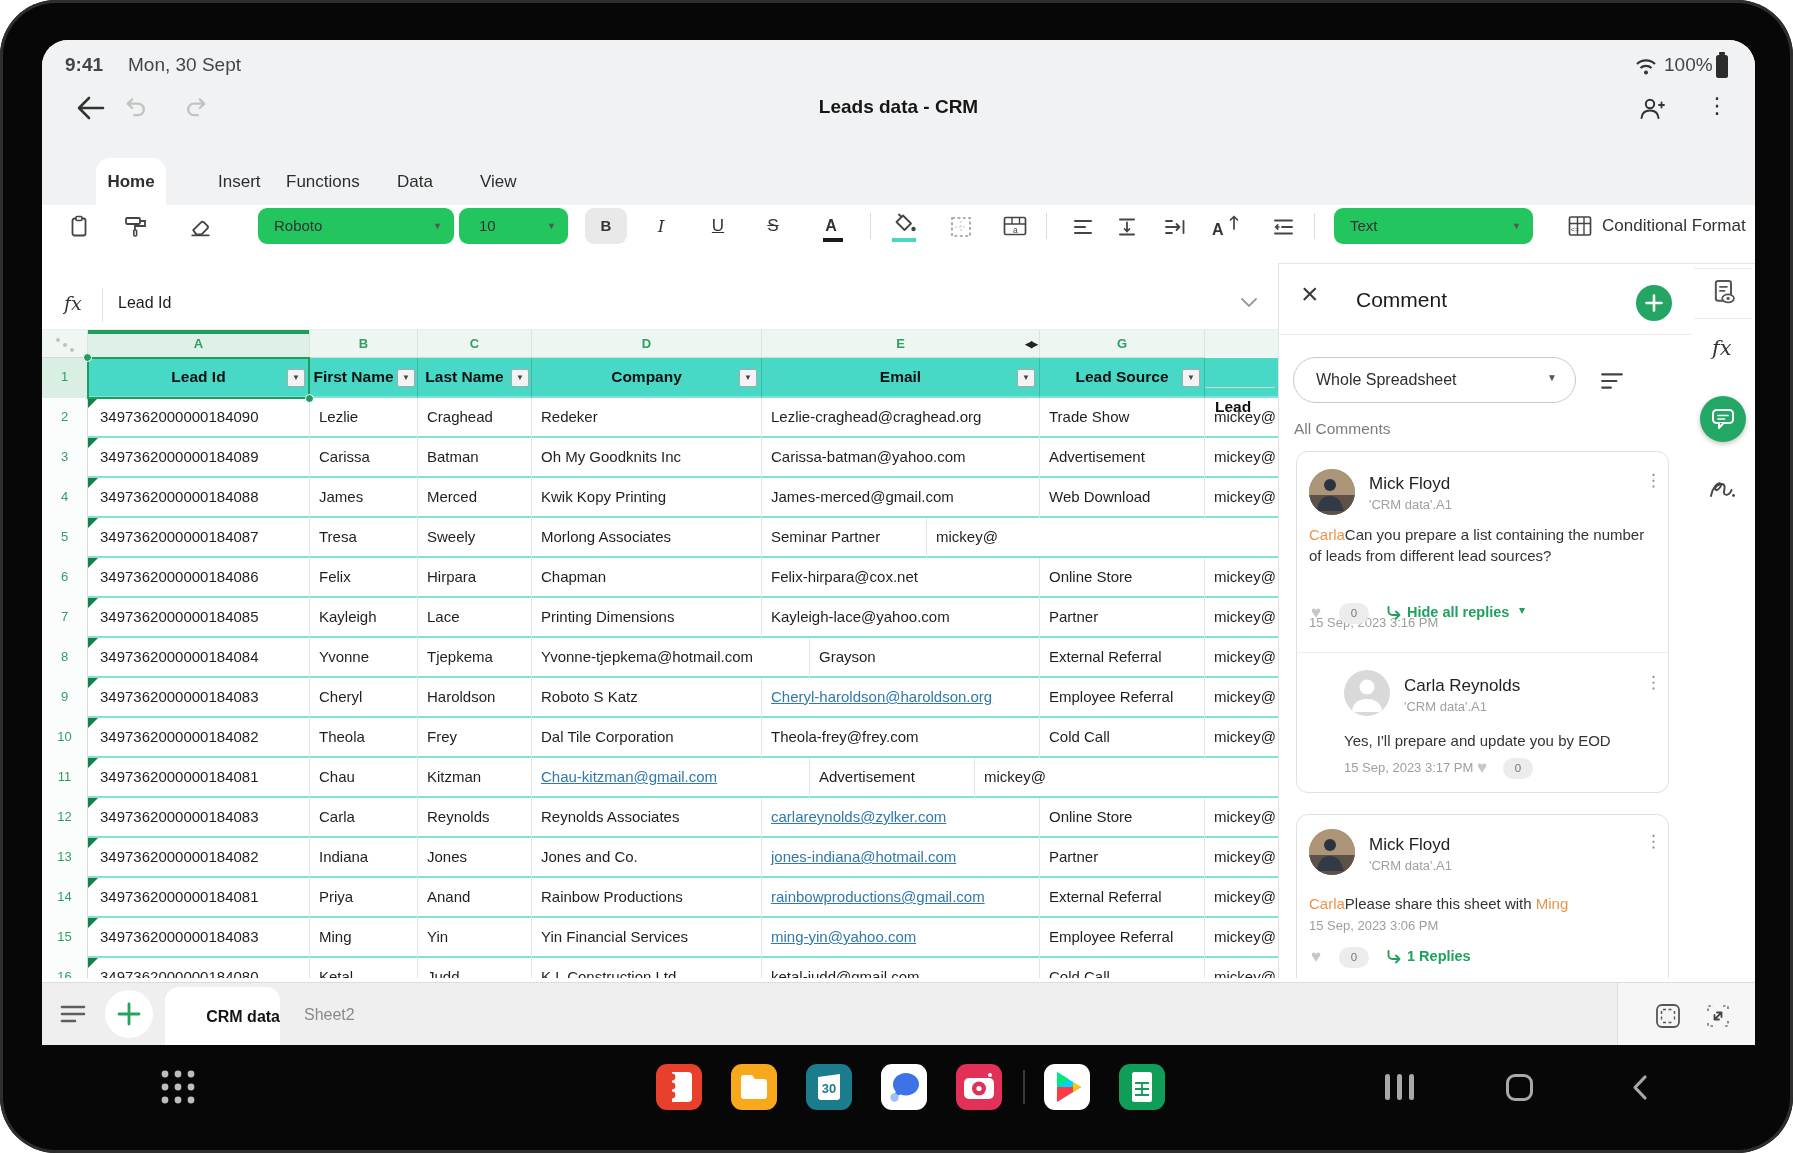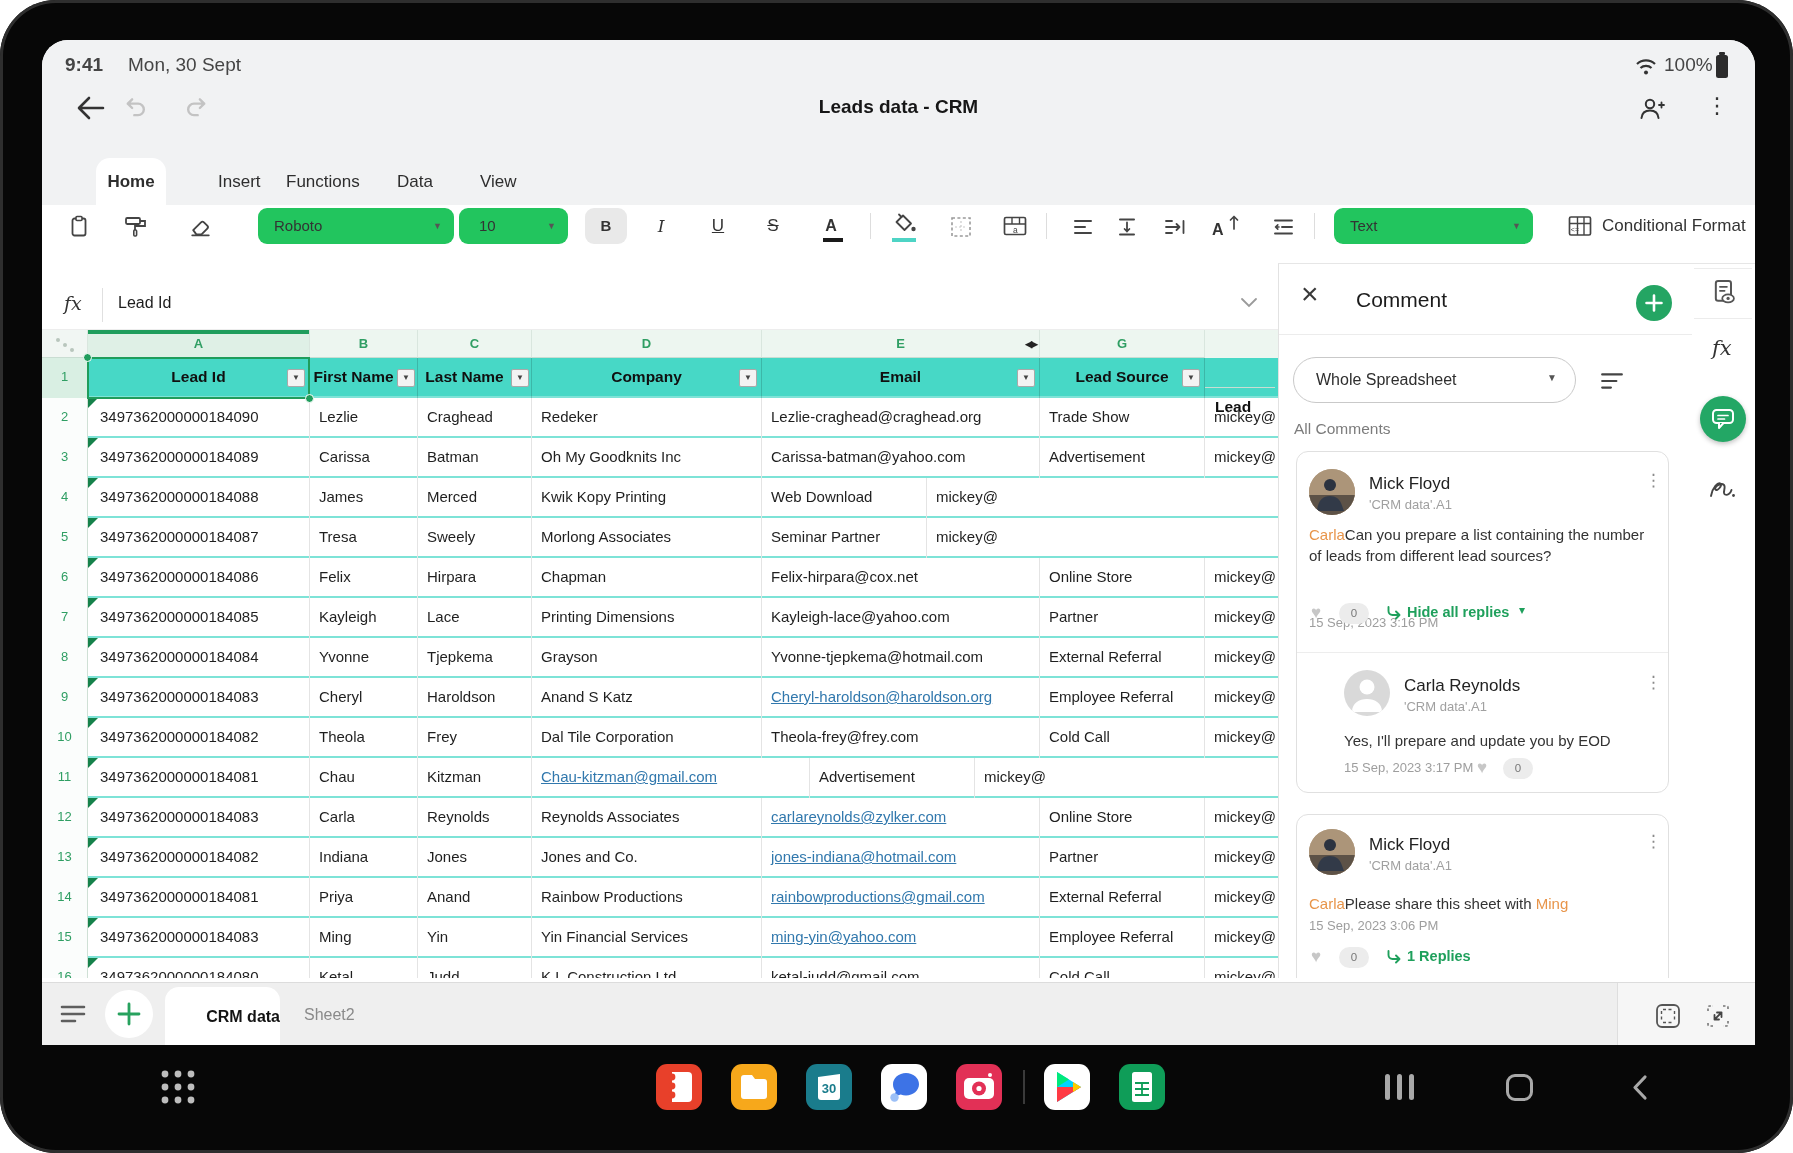--- a/index.html
+++ b/index.html
@@ -237,20 +237,21 @@
           <div class="cell c-e">Carissa-batman@yahoo.com</div>
           <div class="cell c-g">Advertisement</div>
           <div class="cell c-h">mickey@z</div>
         </div>
           <div class="grid-row">
           <div class="cell c-num">4</div>
           <div class="cell c-a">3497362000000184088</div>
           <div class="cell c-b">James</div>
           <div class="cell c-c">Merced</div>
           <div class="cell c-d">Kwik Kopy Printing</div>
+          <div class="cell c-e">James-merced@gmail.com</div>
           <div class="cell c-g">Web Download</div>
           <div class="cell c-h">mickey@z</div>
         </div>
           <div class="grid-row">
           <div class="cell c-num">5</div>
           <div class="cell c-a">3497362000000184087</div>
           <div class="cell c-b">Tresa</div>
           <div class="cell c-c">Sweely</div>
           <div class="cell c-d">Morlong Associates</div>
           <div class="cell c-g">Seminar Partner</div>
@@ -274,31 +275,31 @@
           <div class="cell c-d">Printing Dimensions</div>
           <div class="cell c-e">Kayleigh-lace@yahoo.com</div>
           <div class="cell c-g">Partner</div>
           <div class="cell c-h">mickey@z</div>
         </div>
           <div class="grid-row">
           <div class="cell c-num">8</div>
           <div class="cell c-a">3497362000000184084</div>
           <div class="cell c-b">Yvonne</div>
           <div class="cell c-c">Tjepkema</div>
+          <div class="cell c-e">Yvonne-tjepkema@hotmail.com</div>
           <div class="cell c-d">Grayson</div>
-          <div class="cell c-e">Yvonne-tjepkema@hotmail.com</div>
           <div class="cell c-g">External Referral</div>
           <div class="cell c-h">mickey@z</div>
         </div>
           <div class="grid-row">
           <div class="cell c-num">9</div>
           <div class="cell c-a">3497362000000184083</div>
           <div class="cell c-b">Cheryl</div>
           <div class="cell c-c">Haroldson</div>
-          <div class="cell c-d">Anand S Katz</div>
+          <div class="cell c-d">Roboto S Katz</div>
           <div class="cell c-e cell-link">Cheryl-haroldson@haroldson.org</div>
           <div class="cell c-g">Employee Referral</div>
           <div class="cell c-h">mickey@z</div>
         </div>
           <div class="grid-row">
           <div class="cell c-num">10</div>
           <div class="cell c-a">3497362000000184082</div>
           <div class="cell c-b">Theola</div>
           <div class="cell c-c">Frey</div>
           <div class="cell c-d">Dal Tile Corporation</div>

